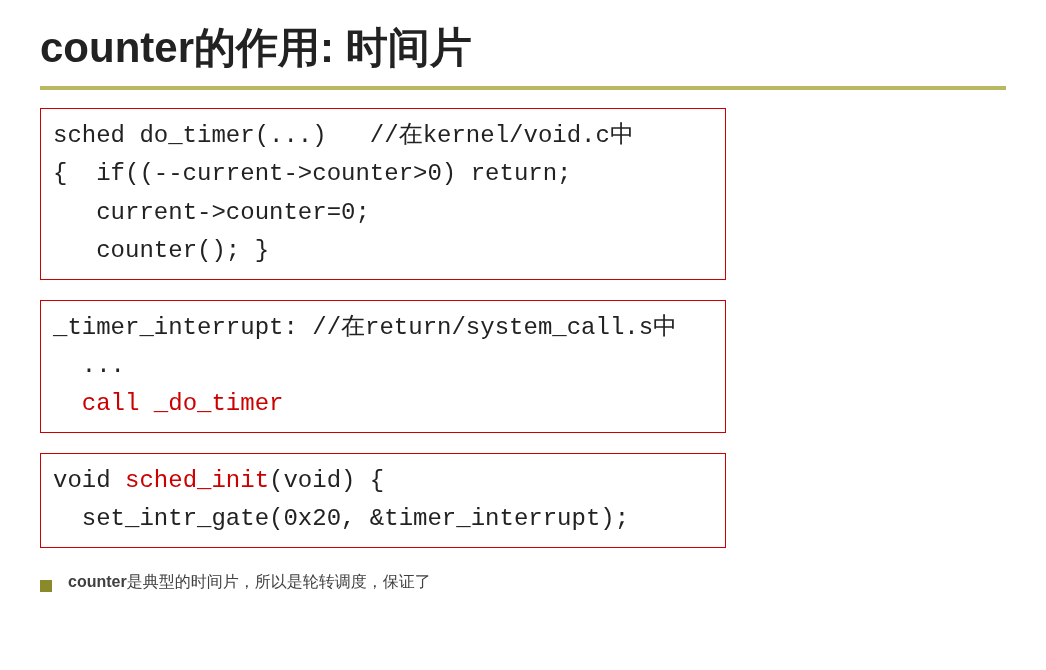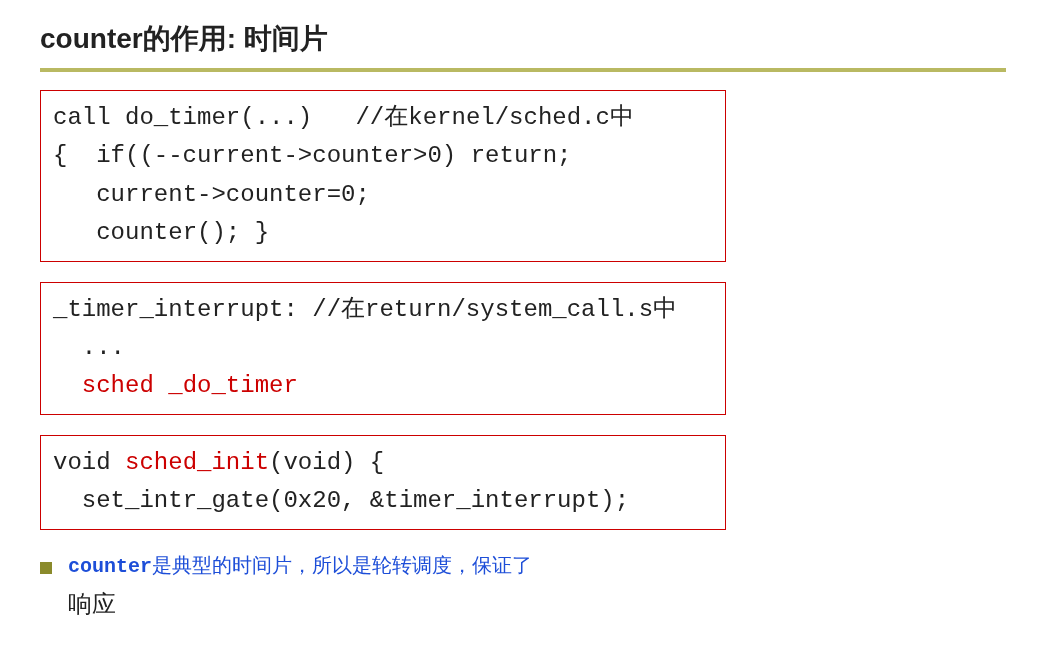--- a/index.html
+++ b/index.html
@@ -6,21 +6,21 @@
     margin: 0;
     padding: 0;
     width: 1046px;
     background: #ffffff;
     font-family: "Microsoft YaHei", "SimSun", Arial, sans-serif;
   }
   .page {
     padding: 20px 40px 20px 40px;
   }
   .title {
-    font-size: 28px;
+    font-size: 42px;
     font-weight: bold;
     color: #222;
     margin-bottom: 10px;
   }
   .rule {
     border: none;
     border-top: 4px solid #b9b962;
     margin: 0 0 18px 0;
   }
   .codebox {
@@ -36,59 +36,57 @@
   .box1 { width: 660px; }
   .box2 { width: 660px; }
   .box3 { width: 660px; margin-top: 8px; }
   .red { color: #cc0000; }
   ul.bullet {
     list-style: none;
     padding: 0;
     margin: 8px 0 0 0;
   }
   ul.bullet li {
-    font-size: 20px;
+    font-size: 16px;
     line-height: 1.7;
-    color: #1d4ed8;
+    color: #404040;
     padding-left: 28px;
     position: relative;
-    font-family: Liberation Mono, monospace;
   }
   ul.bullet li .sq {
     position: absolute;
     left: 0;
     top: 12px;
     width: 12px;
     height: 12px;
     background: #8a8a2b;
   }
   .bold { font-weight: bold; }
   .indent2 { margin-left: 28px; font-size: 24px; line-height: 1.7; color:#222; }
 </style>
 </head>
 <body>
 
 <div class="page">
 
   <div class="title">counter的作用: 时间片</div>
   <hr class="rule">
 
-  <div class="codebox box1"><span>call do_timer(...)   //</span><span>在</span><span>kernel/sched.c</span><span>中</span>
+  <div class="codebox box1"><span>sched do_timer(...)   //</span><span>在</span><span>kernel/void.c</span><span>中</span>
 <span>{  if((--current-&gt;counter&gt;0) return;</span>
 <span>   current-&gt;counter=0;</span>
 <span>   counter(); }</span></div>
 
   <div class="codebox box2"><span>_timer_interrupt: //</span><span>在</span><span>return/system_call.s</span><span>中</span>
 <span>  ...</span>
-<span>  </span><span class="red">sched _do_timer</span></div>
+<span>  </span><span class="red">call _do_timer</span></div>
 
   <div class="codebox box3"><span>void </span><span class="red">sched_init</span><span>(void) {</span>
 <span>  set_intr_gate(0x20, &amp;timer_interrupt);</span></div>
 
   <ul class="bullet">
     <li>
       <span class="sq"></span>
       <span class="bold">counter</span><span>是典型的时间片，所以是轮转调度，保证了</span>
     </li>
   </ul>
-  <div class="indent2">响应</div>
 
 </div>
 
 </body></html>

